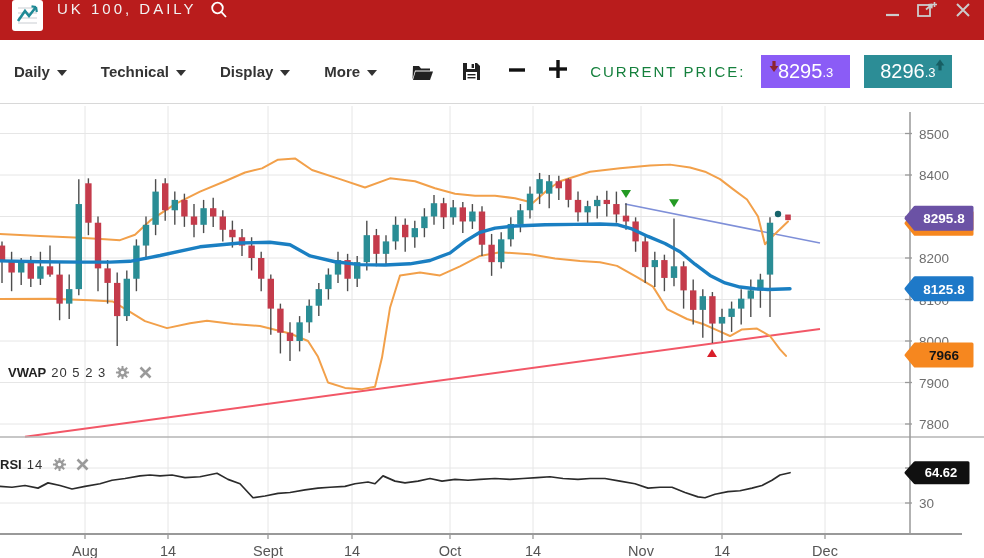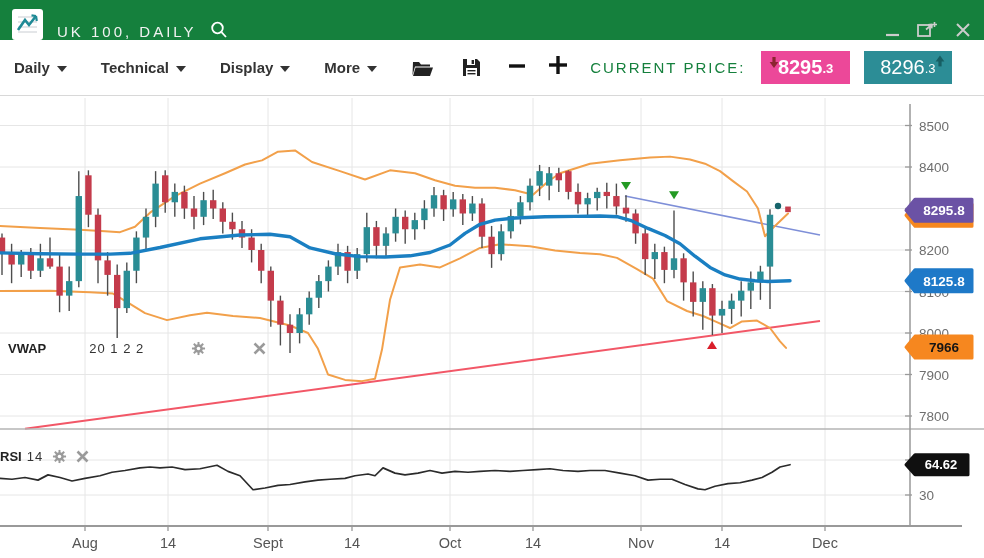--- a/index.html
+++ b/index.html
@@ -1,23 +1,23 @@
 <!DOCTYPE html>
 <html><head>
 <meta charset="utf-8">
 <style>
   html,body{margin:0;padding:0;background:#fff;width:984px;height:558px;overflow:hidden;
     font-family:"Liberation Sans",sans-serif;-webkit-font-smoothing:antialiased;}
-  #titlebar{height:40px;background:#15803d;display:flex;align-items:flex-end;padding:0 12px;box-sizing:border-box;}
+  #titlebar{height:40px;background:#b91c1c;display:flex;align-items:flex-start;padding:0 12px;box-sizing:border-box;}
   #app-logo{width:31px;height:31px;background:#fff;border-radius:3px;display:flex;align-items:center;justify-content:center;margin-right:14px;}
   #chart-title{color:#f2f2f2;font-size:15px;letter-spacing:3px;font-weight:400;}
   .tb-search{margin-left:12px;cursor:pointer;}
   .win-controls{margin-left:auto;display:flex;align-items:center;gap:16px;}
   .win-btn{color:#ccc;cursor:pointer;display:flex;align-items:center;}
-  #toolbar{height:56px;background:#fff;border-bottom:1px solid #d8d8d8;display:flex;align-items:center;padding:0 14px;box-sizing:border-box;}
+  #toolbar{height:64px;background:#fff;border-bottom:1px solid #d8d8d8;display:flex;align-items:center;padding:0 14px;box-sizing:border-box;}
   .menu{display:flex;align-items:center;font-size:15px;font-weight:bold;color:#333;margin-right:34px;cursor:pointer;}
   .caret{width:0;height:0;border-left:5px solid transparent;border-right:5px solid transparent;border-top:6px solid #333;margin-left:7px;margin-top:2px;}
   .tool-icon{margin-right:26px;cursor:pointer;display:flex;align-items:center;}
   .glyph-btn{font-size:27px;font-weight:bold;color:#111;margin-right:22px;cursor:pointer;line-height:1;}
   #current-price-label{margin-left:auto;font-size:15px;letter-spacing:2px;color:#15803d;margin-right:16px;white-space:nowrap;}
   .price-badge{width:95px;height:33px;display:flex;align-items:center;justify-content:center;color:#fff;
     font-size:20px;position:relative;cursor:pointer;margin-right:14px;}
   .price-badge .frac{font-size:13px;align-self:flex-end;padding-bottom:3px;}
   .price-badge svg{position:absolute;}
   #chart-area{position:relative;width:868px;height:470px;}
@@ -107,21 +107,21 @@
         <line x1="1" y1="14" x2="17" y2="14" stroke="#111" stroke-width="3.4"></line>
       </svg>
   </div>
   <div class="glyph-btn">
     <svg width="20" height="26" viewBox="0 0 20 26">
         <line x1="1" y1="13" x2="19" y2="13" stroke="#111" stroke-width="3.4"></line>
         <line x1="10" y1="4" x2="10" y2="22" stroke="#111" stroke-width="3.4"></line>
       </svg>
   </div>
   <div id="current-price-label">CURRENT PRICE:</div>
-  <div class="price-badge" id="sell-badge" style="background: #ec4899; font-weight: bold;">
+  <div class="price-badge" id="sell-badge" style="background: #8b5cf6;">
     <svg width="10" height="12" viewBox="0 0 10 12" style="left:8px;top:6px;">
       <rect x="3.4" y="0" width="3.2" height="5" fill="#8c2430"></rect>
         <polygon points="0.6,5 9.4,5 5,11" fill="#8c2430"></polygon>
     </svg>
     <span class="num" style="display: flex;">
         <span>8295</span>
         <span class="frac">.3</span>
       </span>
   </div>
   <div class="price-badge" id="buy-badge" style="margin-right: 18px; background: rgb(44, 141, 150);">
@@ -377,23 +377,23 @@
       <path d="M 906 202.2430000000003 L 915 191.2430000000003 L 972 191.2430000000003 L 972 213.2430000000003 L 915 213.2430000000003 Z" fill="#6b52a5" stroke="#6b52a5" stroke-width="3" stroke-linejoin="round"></path>
       <text x="944" y="207.2430000000003" font-size="13.5" fill="#ffffff" text-anchor="middle" font-family="&quot;Liberation Sans&quot;,sans-serif" font-weight="bold">8295.8</text>
       <path d="M 906 272.79299999999995 L 915 261.79299999999995 L 972 261.79299999999995 L 972 283.79299999999995 L 915 283.79299999999995 Z" fill="#1e79c8" stroke="#1e79c8" stroke-width="3" stroke-linejoin="round"></path>
       <text x="944" y="277.79299999999995" font-size="13.5" fill="#ffffff" text-anchor="middle" font-family="&quot;Liberation Sans&quot;,sans-serif" font-weight="bold">8125.8</text>
       <path d="M 906 339.11 L 915 328.11 L 972 328.11 L 972 350.11 L 915 350.11 Z" fill="#f6871f" stroke="#f6871f" stroke-width="3" stroke-linejoin="round"></path>
       <text x="944" y="344.11" font-size="13.5" fill="#151515" text-anchor="middle" font-family="&quot;Liberation Sans&quot;,sans-serif" font-weight="bold">7966</text>
       <path d="M 906 456.7075 L 915 446.7075 L 968 446.7075 L 968 466.7075 L 915 466.7075 Z" fill="#101010" stroke="#101010" stroke-width="3" stroke-linejoin="round"></path>
       <text x="941" y="461.2075" font-size="13" fill="#ffffff" text-anchor="middle" font-family="&quot;Liberation Sans&quot;,sans-serif" font-weight="bold">64.62</text>
     </svg>
 
-  <div class="ind-label" style="left:8px;top:245px;gap:38px;">
+  <div class="ind-label" style="left:8px;top:261px;">
     <b>VWAP</b>
-    <span class="params">20 1 2 2</span>
+    <span class="params">20 5 2 3</span>
     <span class="ind-btn">
       <svg width="15" height="15" viewBox="0 0 16 16">
         <g stroke="#9a9a9a" stroke-width="2.1">
             <line x1="8" y1="1" x2="8" y2="15"></line>
             <line x1="1" y1="8" x2="15" y2="8"></line>
             <line x1="3" y1="3" x2="13" y2="13"></line>
             <line x1="13" y1="3" x2="3" y2="13"></line>
           </g>
         <circle cx="8" cy="8" r="4.6" fill="#9a9a9a"></circle>
           <circle cx="8" cy="8" r="1.9" fill="#fff"></circle>

